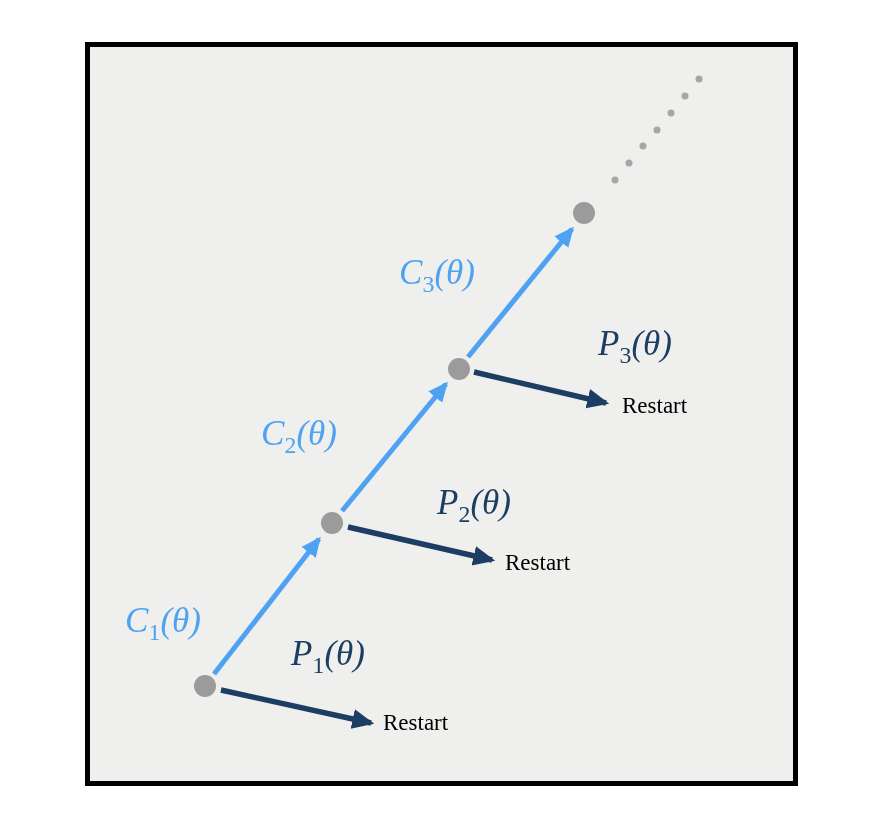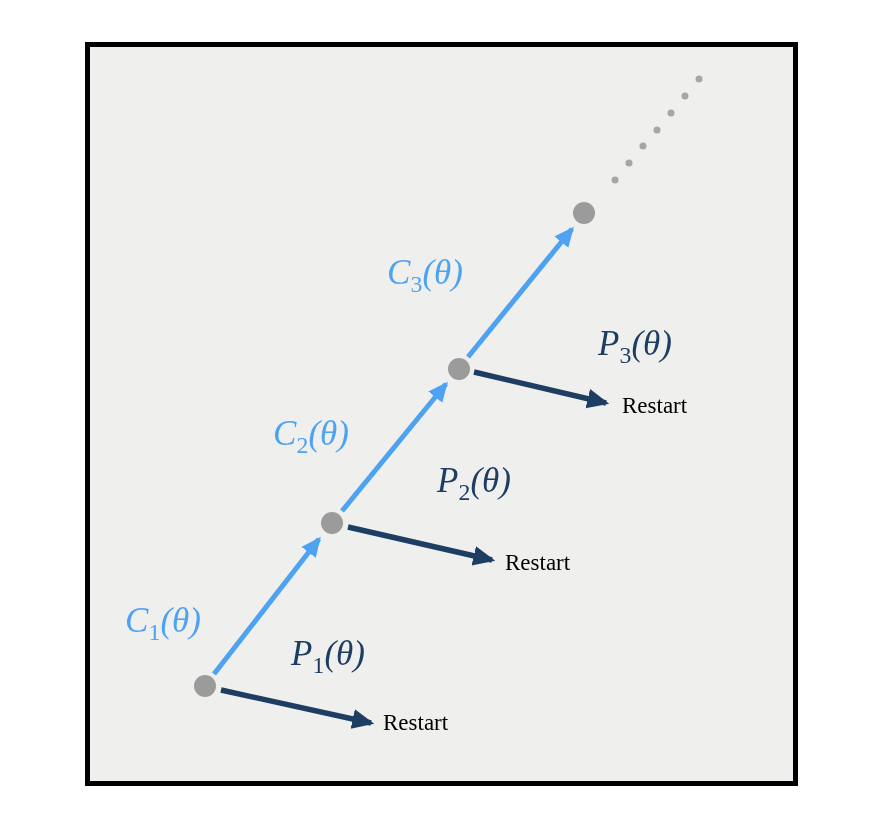--- a/index.html
+++ b/index.html
@@ -85,31 +85,31 @@
   <circle class="trail-dot" cx="643" cy="146" r="3.5"></circle>
   <circle class="trail-dot" cx="657" cy="130" r="3.5"></circle>
   <circle class="trail-dot" cx="671" cy="113" r="3.5"></circle>
   <circle class="trail-dot" cx="685" cy="96" r="3.5"></circle>
   <circle class="trail-dot" cx="699" cy="79" r="3.5"></circle>
 </svg>
 
 <div class="math-label chain-label" style="left:163px; top:624px">
   <span class="sym">C</span><sub>1</sub><span class="arg">(θ)</span>
 </div>
-<div class="math-label chain-label" style="left:311px; top:437px">
+<div class="math-label chain-label" style="left:299px; top:437px">
   <span class="sym">C</span><sub>2</sub><span class="arg">(θ)</span>
 </div>
-<div class="math-label chain-label" style="left:425px; top:276px">
+<div class="math-label chain-label" style="left:437px; top:276px">
   <span class="sym">C</span><sub>3</sub><span class="arg">(θ)</span>
 </div>
 
 <div class="math-label proposal-label" style="left:328px; top:657px">
   <span class="sym">P</span><sub>1</sub><span class="arg">(θ)</span>
 </div>
-<div class="math-label proposal-label" style="left:474px; top:484px">
+<div class="math-label proposal-label" style="left:474px; top:506px">
   <span class="sym">P</span><sub>2</sub><span class="arg">(θ)</span>
 </div>
 <div class="math-label proposal-label" style="left:635px; top:347px">
   <span class="sym">P</span><sub>3</sub><span class="arg">(θ)</span>
 </div>
 
 <div class="restart-label" style="left:383px; top:722px">Restart</div>
 <div class="restart-label" style="left:505px; top:562px">Restart</div>
 <div class="restart-label" style="left:622px; top:405px">Restart</div>
 

